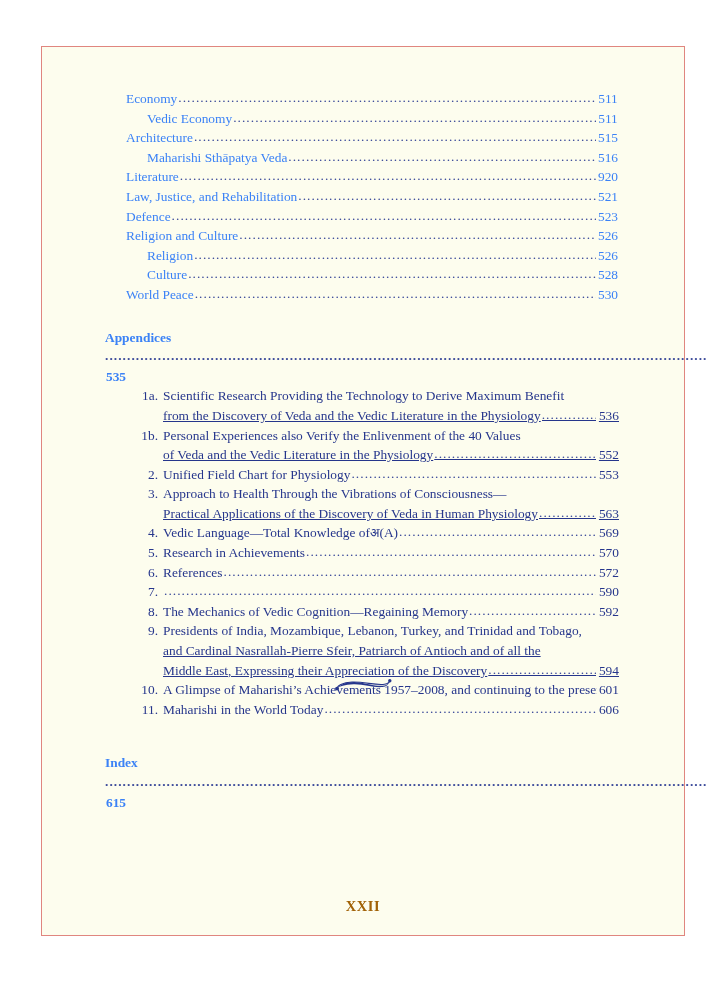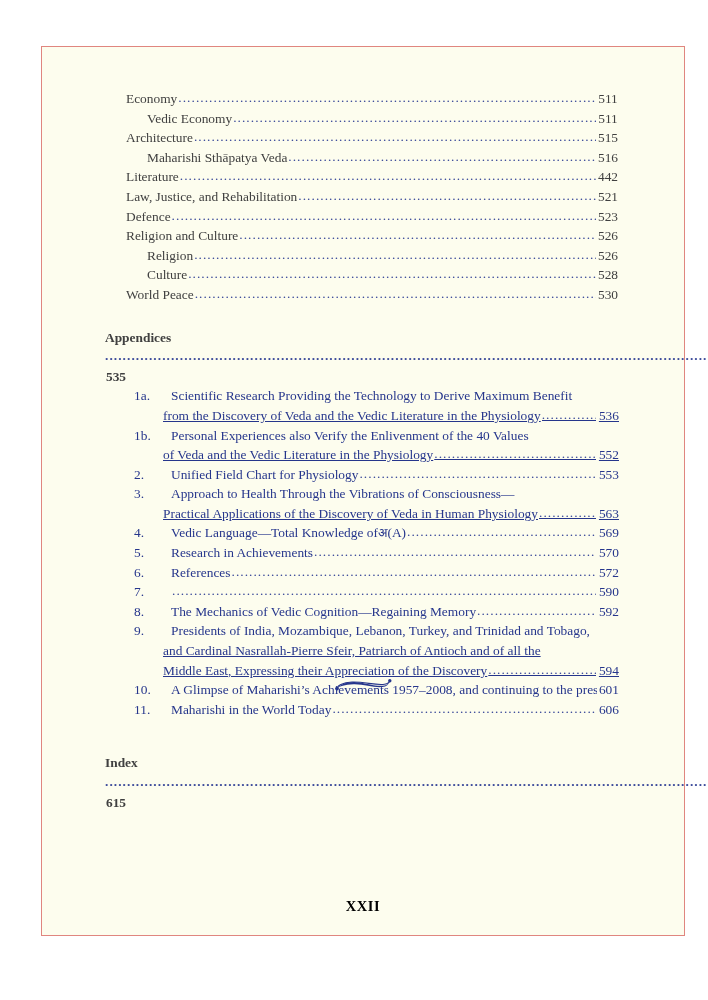--- a/index.html
+++ b/index.html
@@ -29,21 +29,21 @@
     position: absolute;
     left: 62px;
     top: 42px;
     width: 515px;
   }
 
   
   .line {
     display: flex;
     align-items: baseline;
-    color: #404040;
+    color: #3b82f6;
     font-size: 13.4px;
     line-height: 19.6px;
     white-space: nowrap;
   }
   .line .txt {
     flex: 0 0 auto;
   }
   .line .leader {
     flex: 1 1 auto;
     overflow: hidden;
@@ -75,22 +75,22 @@
     align-items: baseline;
     color: #26368c;
     font-size: 13.4px;
     line-height: 19.6px;
     white-space: nowrap;
     padding-left: 30px;
   }
   .apx .num {
     flex: 0 0 auto;
     width: 24px;
-    text-align: left;
-    margin-right: 13px;
+    text-align: right;
+    margin-right: 5px;
   }
   .apx .body {
     flex: 1 1 auto;
     display: flex;
     align-items: baseline;
     overflow: hidden;
   }
   .apx .txt { flex: 0 0 auto; }
   .apx .leader {
     flex: 1 1 auto;
@@ -132,21 +132,21 @@
   }
   #ornament svg { display: inline-block; }
 
   
   #folio {
     position: absolute;
     left: 0;
     right: 0;
     bottom: 20px;
     text-align: center;
-    color: #000000;
+    color: #a16207;
     font-weight: bold;
     font-size: 14.5px;
     letter-spacing: 0.6px;
   }
 </style>
 </head>
 <body>
 
 <div id="page">
 
@@ -172,21 +172,21 @@
 
     <div class="line lvl1">
       <span class="txt">Maharishi Sthāpatya Veda</span>
       <span class="leader"></span>
       <span class="pg">516</span>
     </div>
 
     <div class="line lvl0">
       <span class="txt">Literature</span>
       <span class="leader"></span>
-      <span class="pg">442</span>
+      <span class="pg">920</span>
     </div>
 
     <div class="line lvl0">
       <span class="txt">Law, Justice, and Rehabilitation</span>
       <span class="leader"></span>
       <span class="pg">521</span>
     </div>
 
     <div class="line lvl0">
       <span class="txt">Defence</span>

